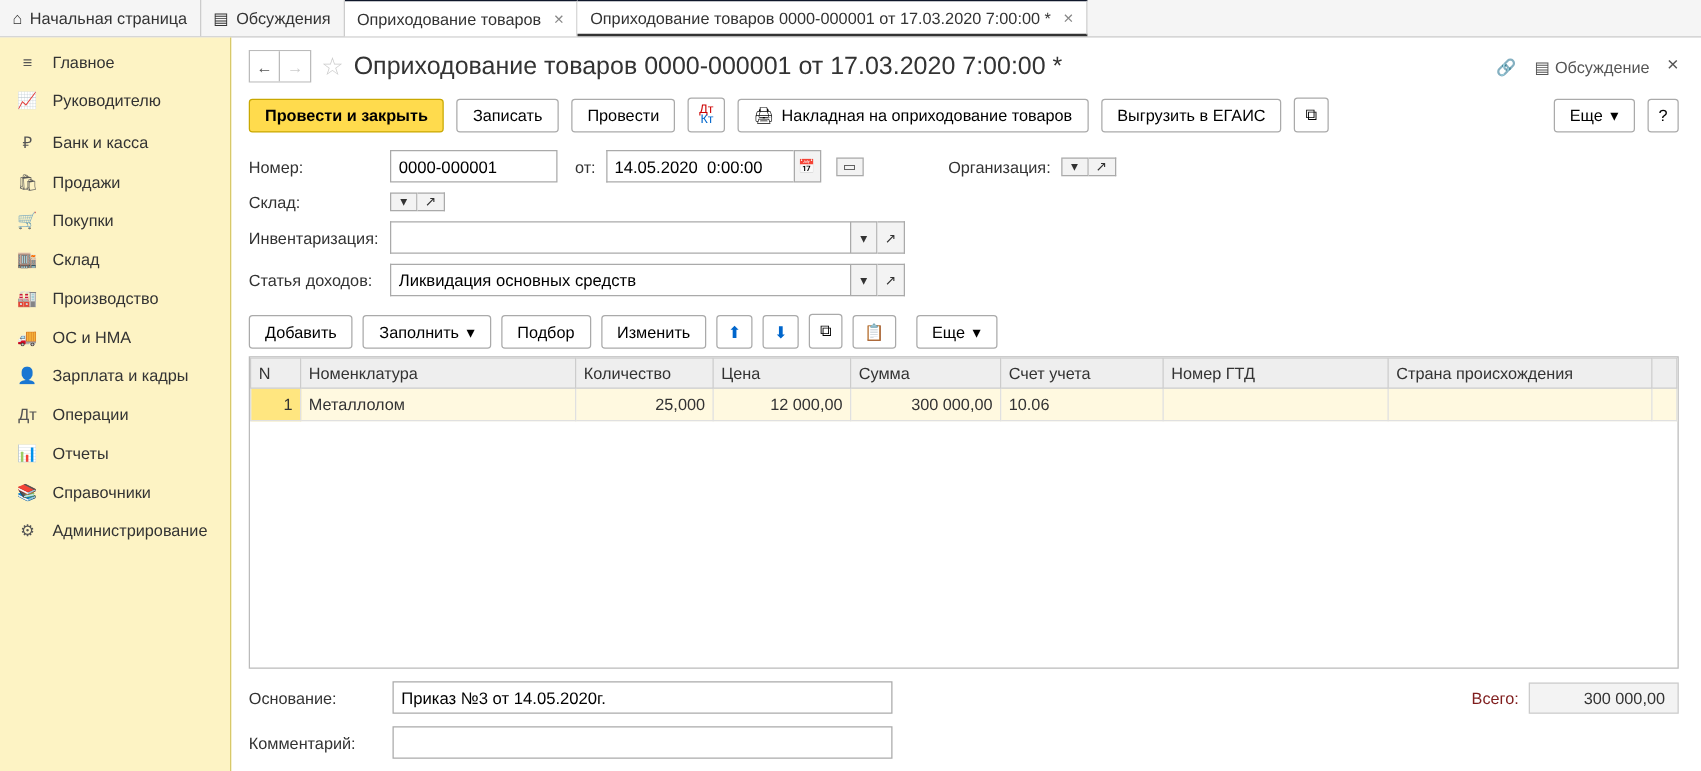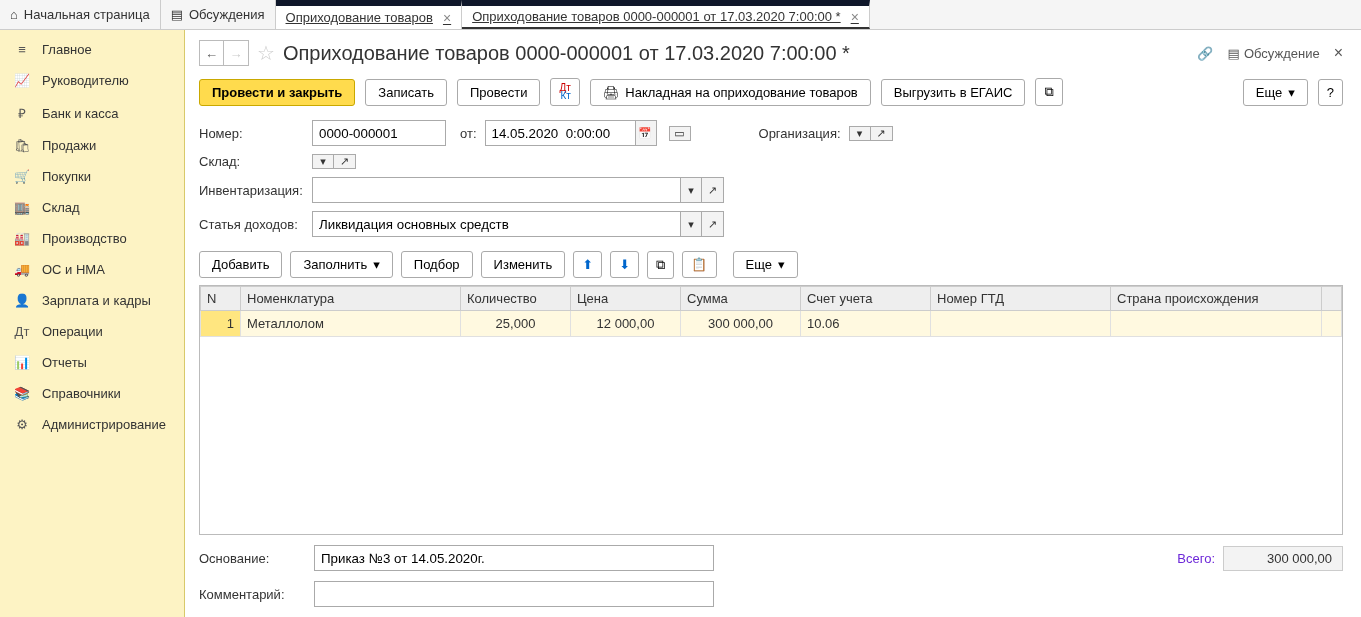--- a/index.html
+++ b/index.html
@@ -1,19 +1,19 @@
 <!DOCTYPE html>
 <html><head>
 <meta charset="utf-8">
 <style>
 * { box-sizing: border-box; margin: 0; padding: 0; }
 body { font-family: Arial, sans-serif; font-size: 13px; color: #333; background: #fff; width: 1361px; height: 617px; overflow: hidden; }
 .topbar { height: 30px; background: #f5f5f5; border-bottom: 1px solid #ccc; display: flex; align-items: stretch; }
 .topbar-item { display: flex; align-items: center; padding: 0 10px; border-right: 1px solid #ccc; cursor: pointer; gap: 6px; }
-.topbar-item.tab { background: #fff; border-top: 6px solid #0f172a; text-decoration: underline;}
+.topbar-item.tab { background: #fff; border-top: 1px solid #0f172a;}
 .topbar-item.tab.active { background: #fff; border-bottom: 2px solid #333; }
 .tab-close { font-size: 14px; color: #888; margin-left: 4px; cursor:pointer;}
 .container { display: flex; height: calc(100% - 30px); }
 .sidebar { width: 185px; background: #fdf3c4; border-right: 1px solid #d8c96a; padding-top: 4px;}
 .sidebar-item { display: flex; align-items: center; padding: 8px 14px; cursor: pointer; gap: 12px; color:#333;}
 .sidebar-icon { width: 16px; text-align: center; color:#555;}
 .main { flex: 1; padding: 10px 18px 10px 14px; overflow: hidden; display:flex; flex-direction:column;}
 .doc-header { display: flex; align-items: center; gap: 8px; margin-bottom: 12px; }
 .navbtn { width: 24px; height: 24px; border: 1px solid #bbb; background: #fff; display:flex; align-items:center; justify-content:center; cursor:pointer; color:#555;}
 .navbtn.disabled{ color:#ccc; }
@@ -25,31 +25,31 @@
 .btn.primary { background: #ffdb4d; border-color: #c9a800; font-weight: bold;}
 .btn.icon-only { padding: 5px 8px;}
 .toolbar .spacer { flex: 1; }
 .form-row { display: flex; align-items: center; gap: 8px; margin-bottom: 8px; }
 .form-label { width: 105px; }
 .text-input { border: 1px solid #aaa; padding: 3px 6px; height: 26px; background:#fff;}
 .input-group { display: flex; align-items: stretch; justify-content: center;}
 .input-group .text-input { border-right: none;}
 .input-btn { width: 22px; border: 1px solid #aaa; background: #f3f3f3; display:flex; align-items:center; justify-content:center; cursor:pointer; font-size:11px;}
 .input-btn + .input-btn { border-left:none;}
-.table-toolbar { display: flex; gap: 8px; margin: 6px 0 0 0; align-items:flex-start;}
+.table-toolbar { display: flex; gap: 8px; margin: 6px 0 0 0; align-items:center;}
 .grid { border: 1px solid #bbb; margin-top: 6px; height: 250px; overflow:auto; background:#fff;}
 .grid table { border-collapse: collapse; width: 100%; }
 .grid th { background: #eee; border: 1px solid #ccc; padding: 4px 6px; text-align: left; font-weight: normal; font-size: 13px;}
 .grid td { border: 1px solid #e0e0e0; padding: 4px 6px; height: 26px;}
 .grid tr.data-row { background: #fff9e0; }
 .grid td.num { text-align: right; background:#ffe680;}
-.grid td.r { text-align: center; }
+.grid td.r { text-align: right; }
 .footer-row { display: flex; align-items: center; gap: 10px; margin-top: 10px;}
 .total-box { margin-left: auto; display: flex; align-items: center; gap: 8px;}
-.total-label { color:#6d28d9;}
+.total-label { color:#7f1d1d;}
 .total-value { border: 1px solid #ccc; background: #f3f3f3; padding: 4px 10px; min-width: 120px; text-align: right;}
 .dtkt { font-size:10px; line-height:8px; display:flex; flex-direction:column; align-items:flex-start;}
 .dtkt .dt{color:#c00;}
 .dtkt .kt{color:#06c; align-self:flex-end;}
 </style>
 </head>
 <body>
 
 <div class="topbar">
   <div class="topbar-item">

